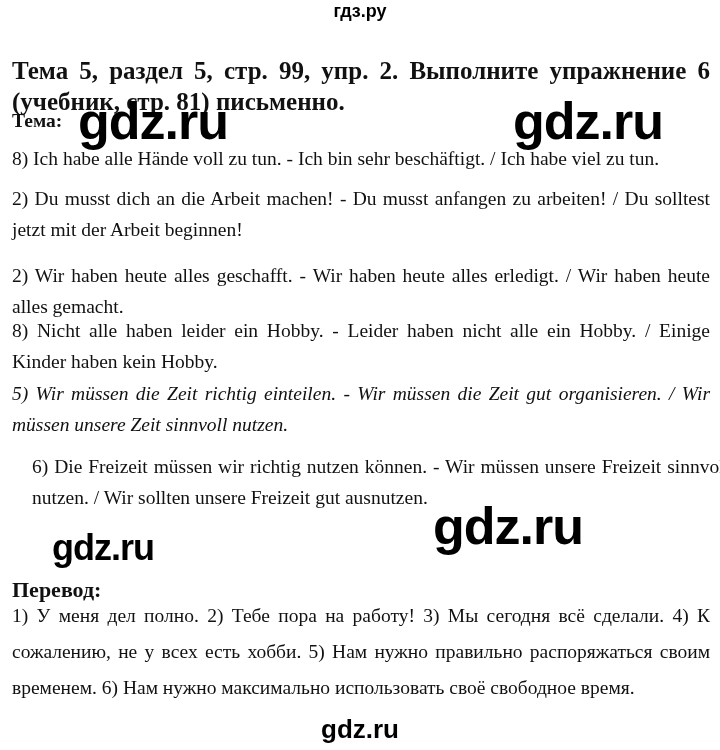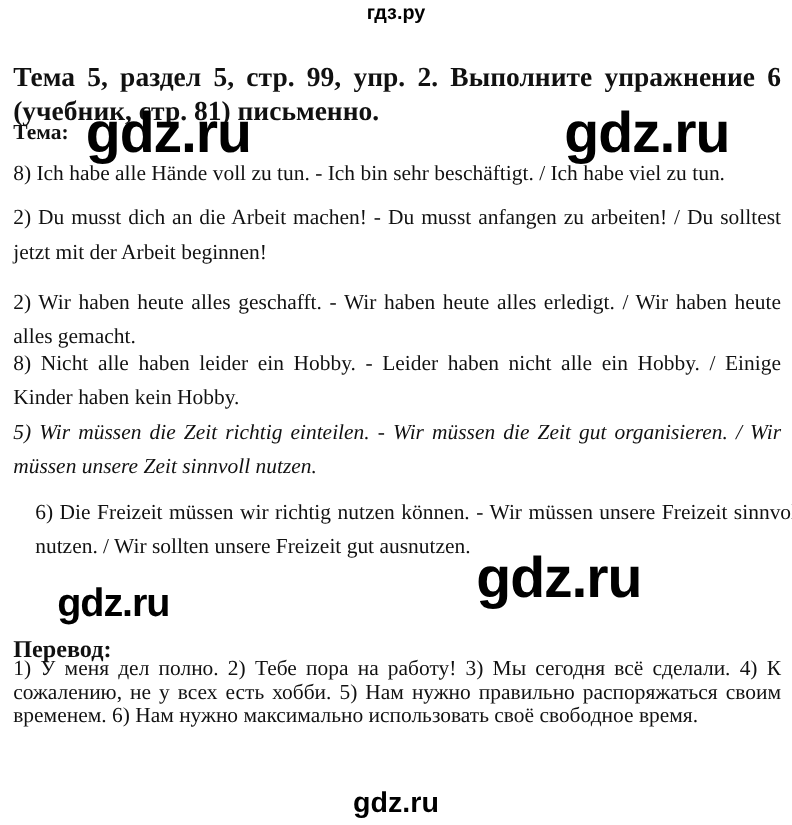--- a/index.html
+++ b/index.html
@@ -5,21 +5,21 @@
   html, body { margin: 0; padding: 0; background: #ffffff; }
   body { width: 720px; height: 750px; position: relative; overflow: hidden; color: #111; }
   .serif { font-family: "Liberation Serif", "DejaVu Serif", serif; }
   .wm { position: absolute; font-family: "Liberation Sans", "DejaVu Sans", sans-serif; font-weight: bold; color: #000; letter-spacing: -1px; line-height: 1; }
   .site-header { position: absolute; top: 2px; left: 0; width: 720px; text-align: center; font-size: 18px; letter-spacing: 0; }
   .site-footer { position: absolute; top: 716px; left: 0; width: 720px; text-align: center; font-size: 26px; letter-spacing: 0; }
   .title { position: absolute; top: 55px; left: 12px; width: 698px; font-weight: bold; font-size: 25px; line-height: 31px; text-align: justify; }
   .answer-label { position: absolute; top: 110px; left: 12px; font-weight: bold; font-size: 19.5px; }
   .item { position: absolute; left: 12px; width: 698px; font-size: 19.5px; line-height: 31px; text-align: justify; text-align-last: left; }
   .translation-label { position: absolute; top: 562px; left: 12px; font-weight: bold; font-size: 22px; margin-top: 15px; }
-  .translation { position: absolute; top: 598px; left: 12px; width: 698px; font-size: 19.5px; line-height: 21px; text-align: justify; }
+  .translation { position: absolute; top: 598px; left: 12px; width: 698px; font-size: 19.5px; line-height: 36px; text-align: justify; }
 </style>
 </head>
 <body>
 
 <div class="wm site-header">гдз.ру</div>
 
 <div class="title serif">Тема 5, раздел 5, стр. 99, упр. 2. Выполните упражнение 6 (учебник, стр. 81) письменно.</div>
 
 <div class="answer-label serif">Тема:</div>
 

